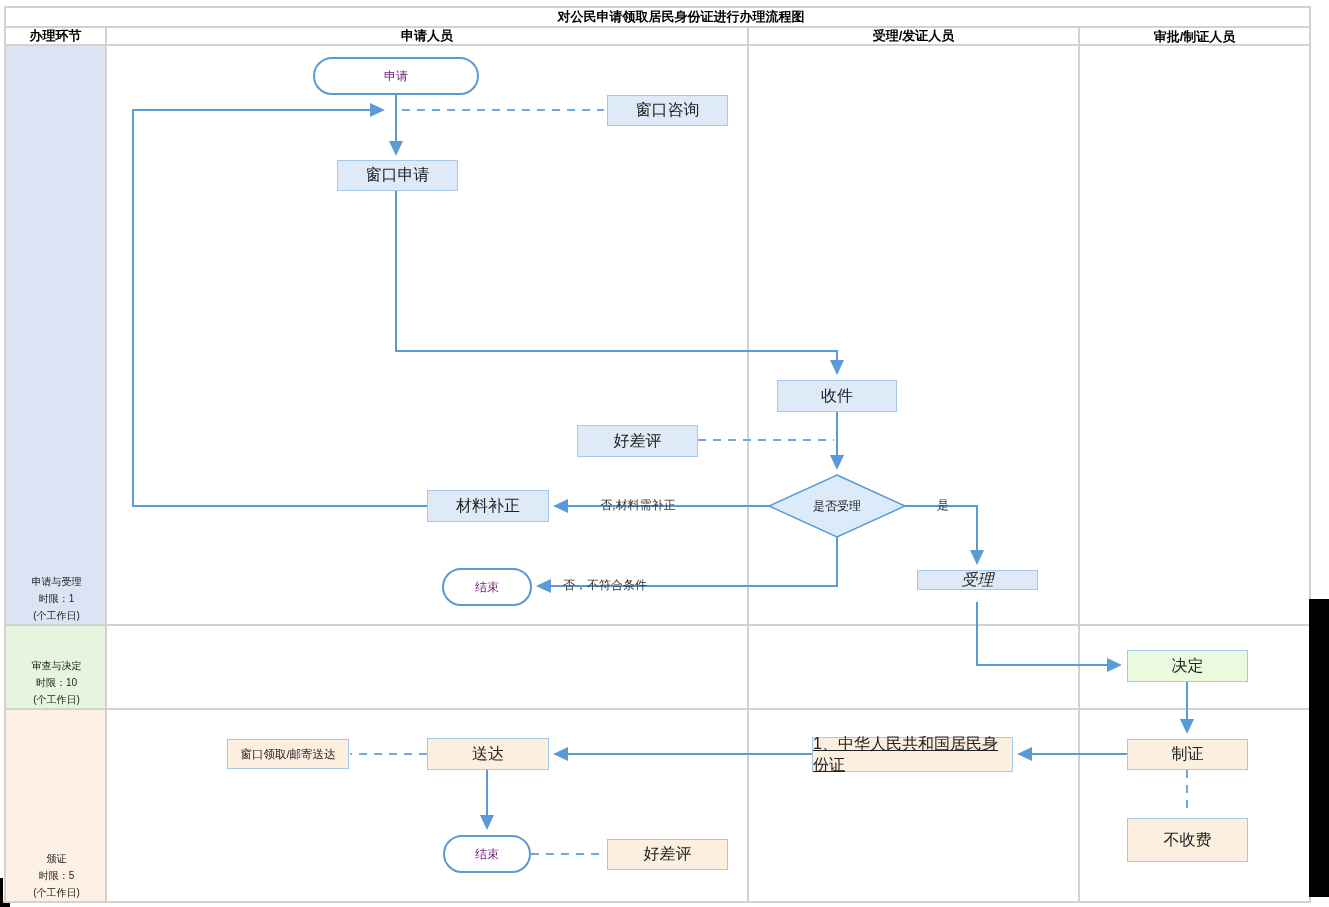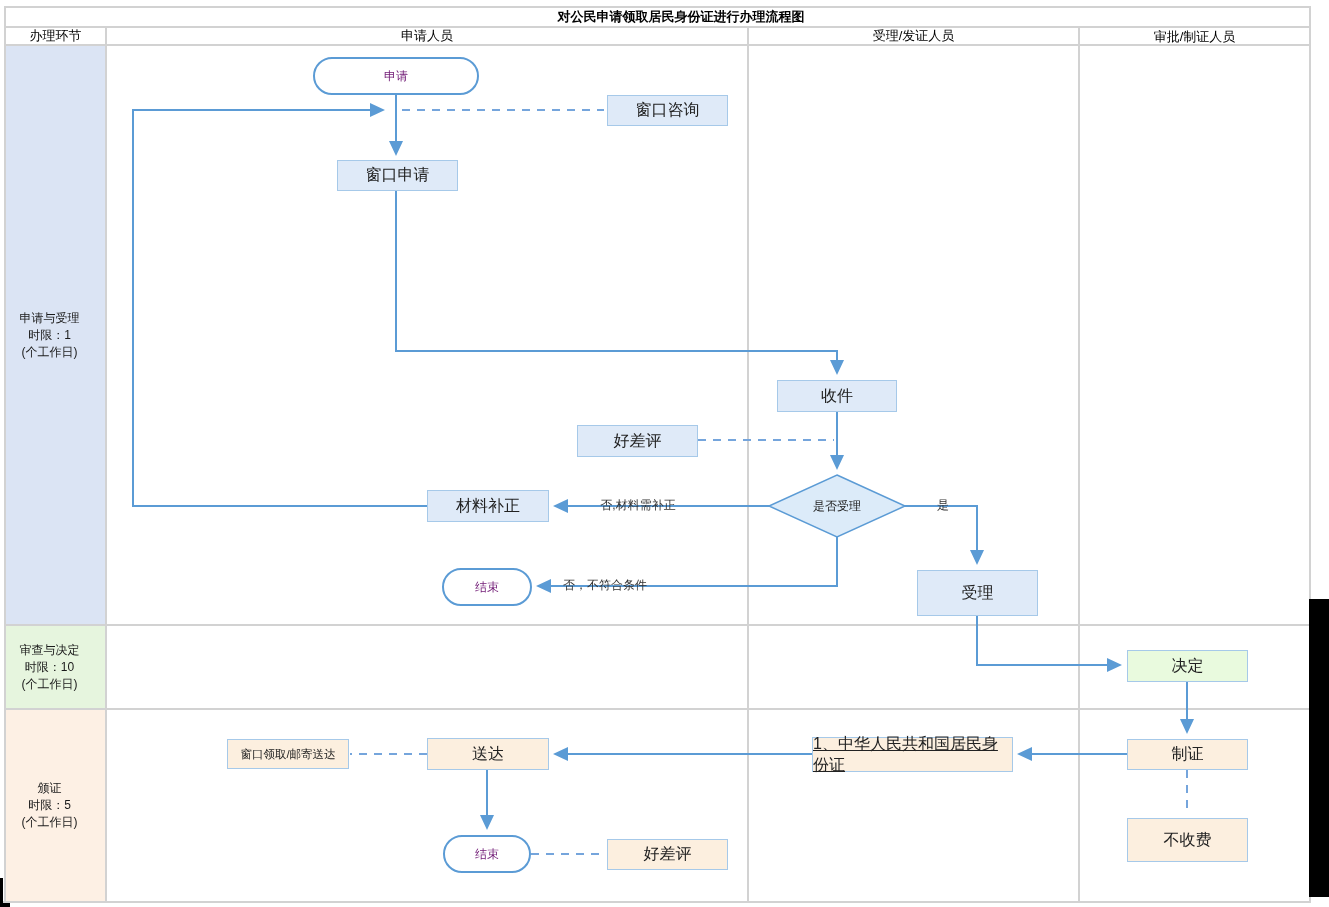--- a/index.html
+++ b/index.html
@@ -7,25 +7,25 @@
   body { font-family:"Liberation Sans","DejaVu Sans",sans-serif; }
   #canvas { position:relative; width:1329px; height:907px; background:#fff; overflow:hidden; }
 
   .hline, .vline { position:absolute; background:#d2d2d2; }
   .hline { height:2px; }
   .vline { width:2px; }
 
   .cell-text { position:absolute; display:flex; align-items:center; justify-content:center;
                color:#000; }
   .title-text { font-size:13px; font-weight:bold;padding-left:48px; }
-  .header-text { font-size:13px; font-weight:normal; }
+  .header-text { font-size:13px; font-weight:bold; }
 
   .lane-fill { position:absolute; left:6px; width:99px; }
-  .lane-label { position:absolute; left:0; width:99px; display:flex; flex-direction:column;
-                align-items:center; justify-content:center; font-size:12px; color:#1a1a1a;
+  .lane-label { position:absolute; left:7px; width:99px; display:flex; flex-direction:column;
+                align-items:center; justify-content:flex-end; font-size:10px; color:#1a1a1a;
                 line-height:17px; text-align:center; }
 
   svg.connectors { position:absolute; left:0; top:0; z-index:2; }
 
   .rect-node { position:absolute; z-index:3; display:flex; align-items:center; justify-content:center;
                font-size:16px; color:#222; border:1px solid #a6c9e9; }
   .fill-blue   { background:#dfeaf8; }
   .fill-green  { background:#e9fade; }
   .fill-orange { background:#fcefdf; }
 
@@ -115,21 +115,21 @@
   </svg>
 
   <div class="stadium" style="left:313px; top:57px; width:166px; height:38px;">申请</div>
   <div class="rect-node fill-blue" style="left:607px; top:95px; width:121px; height:31px;">窗口咨询</div>
   <div class="rect-node fill-blue" style="left:337px; top:160px; width:121px; height:31px;">窗口申请</div>
   <div class="rect-node fill-blue" style="left:777px; top:380px; width:120px; height:32px;">收件</div>
   <div class="rect-node fill-blue" style="left:577px; top:425px; width:121px; height:32px;">好差评</div>
   <div class="diamond-text" style="left:769px; top:475px; width:136px; height:62px;">是否受理</div>
   <div class="rect-node fill-blue" style="left:427px; top:490px; width:122px; height:32px;">材料补正</div>
   <div class="stadium" style="left:442px; top:568px; width:90px; height:38px;">结束</div>
-  <div class="rect-node fill-blue" style="left:917px; top:570px; width:121px; height:46px;">受理</div>
+  <div class="rect-node fill-blue" style="left:917px; top:570px; width:121px; height:20px;font-style:italic;">受理</div>
   <div class="rect-node fill-green" style="left:1127px; top:650px; width:121px; height:32px;">决定</div>
   <div class="rect-node fill-orange" style="left:1127px; top:739px; width:121px; height:31px;">制证</div>
   <div class="rect-node fill-orange" style="left:1127px; top:818px; width:121px; height:44px;">不收费</div>
   <div class="rect-node fill-orange" style="left:812px; top:737px; width:201px; height:35px;text-decoration:underline;">1、中华人民共和国居民身份证</div>
   <div class="rect-node fill-orange" style="left:427px; top:738px; width:122px; height:32px;">送达</div>
   <div class="rect-node fill-orange" style="left:227px; top:739px; width:122px; height:30px; font-size:11.5px;">窗口领取/邮寄送达</div>
   <div class="stadium" style="left:443px; top:835px; width:88px; height:38px;">结束</div>
   <div class="rect-node fill-orange" style="left:607px; top:839px; width:121px; height:31px;">好差评</div>
 
   <div class="edge-label" style="left:577px; top:498px; width:122px; height:15px;">否,材料需补正</div>

